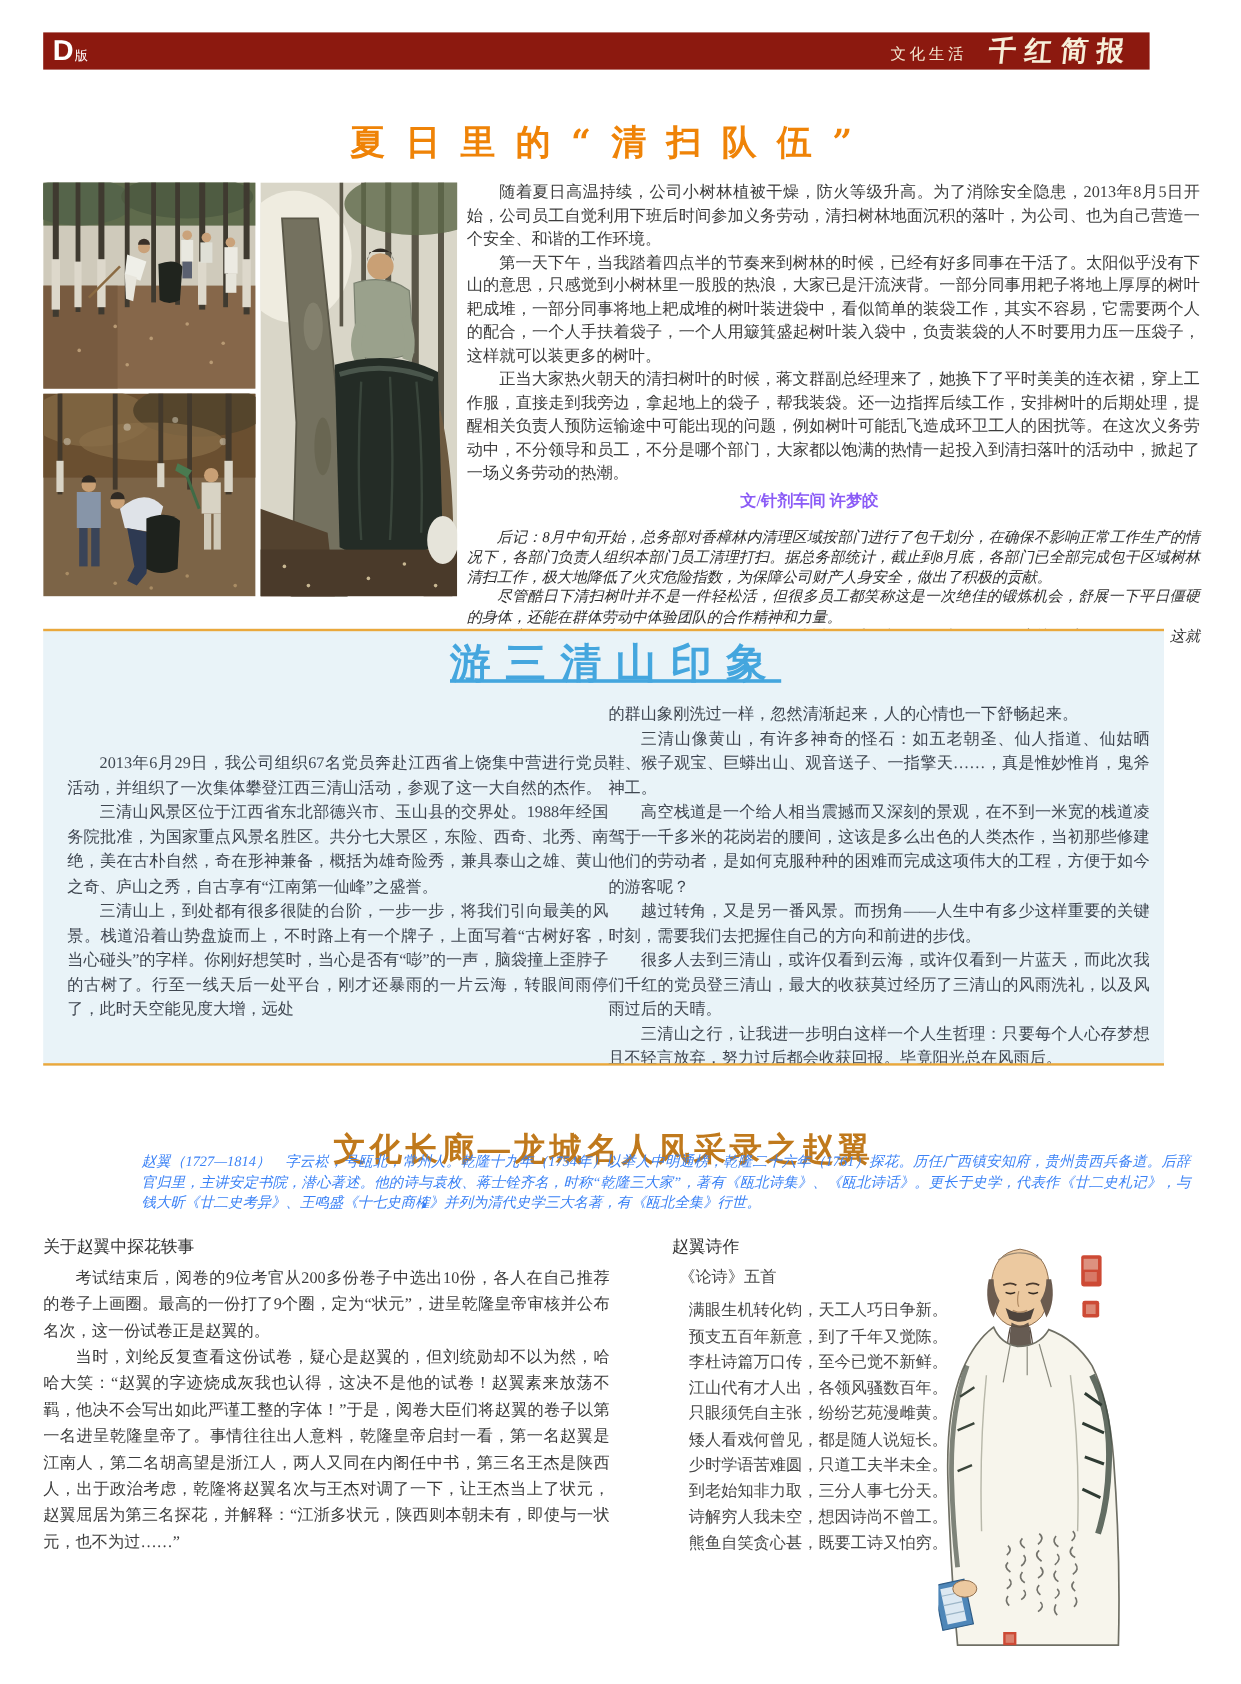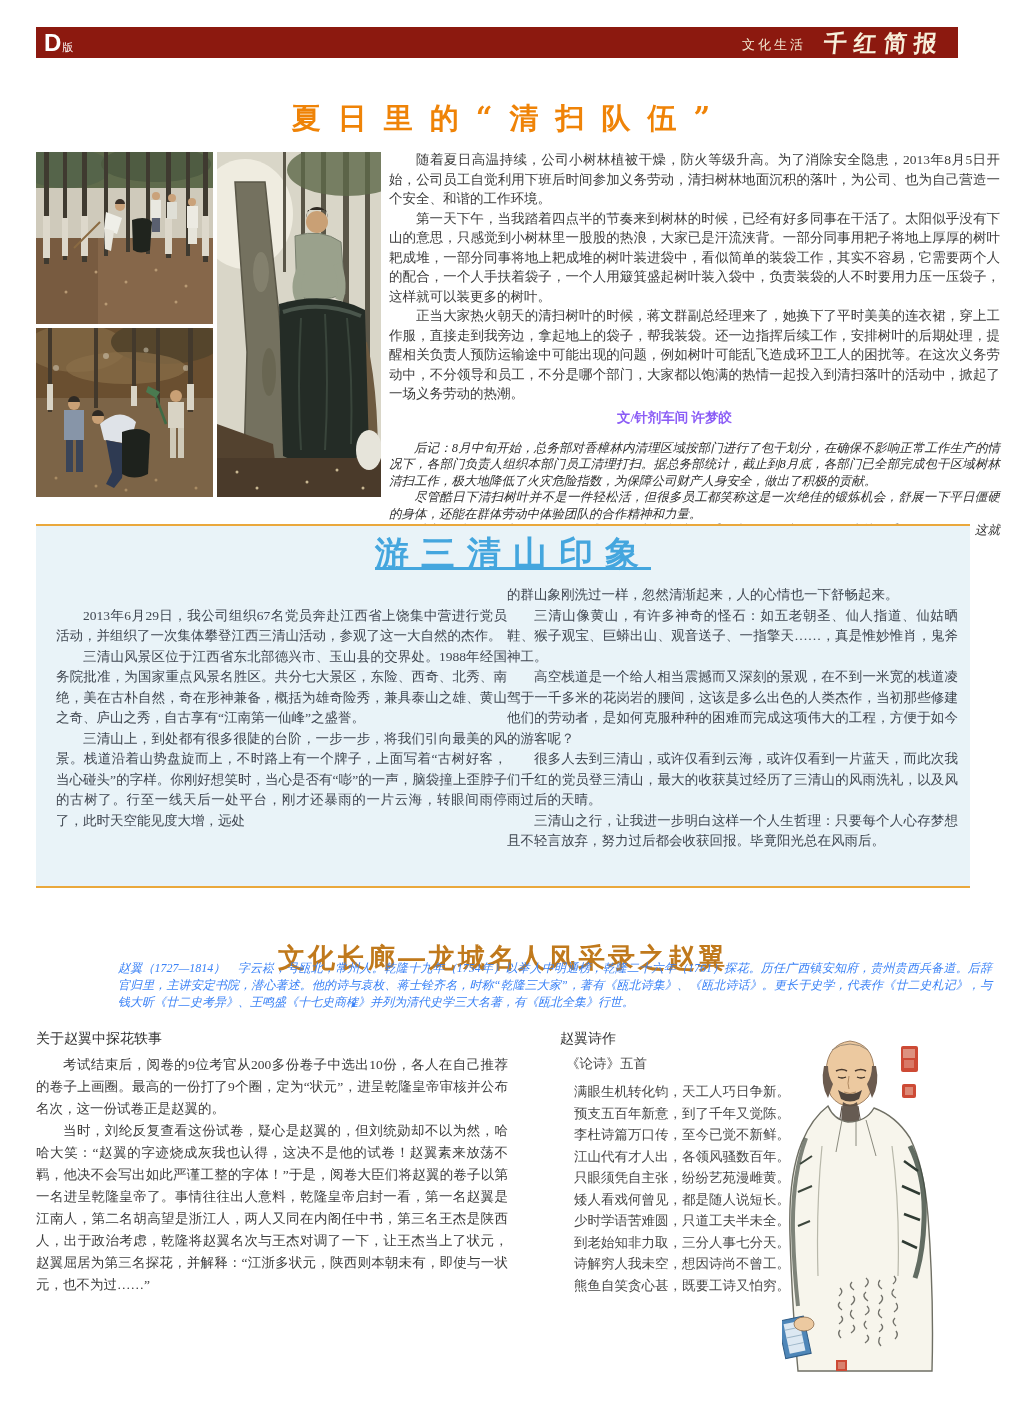--- a/index.html
+++ b/index.html
@@ -240,20 +240,21 @@
   <div class="cols">
     <div class="col">
       <p>2013年6月29日，我公司组织67名党员奔赴江西省上饶集中营进行党员活动，并组织了一次集体攀登江西三清山活动，参观了这一大自然的杰作。</p>
       <p>三清山风景区位于江西省东北部德兴市、玉山县的交界处。1988年经国务院批准，为国家重点风景名胜区。共分七大景区，东险、西奇、北秀、南绝，美在古朴自然，奇在形神兼备，概括为雄奇险秀，兼具泰山之雄、黄山之奇、庐山之秀，自古享有“江南第一仙峰”之盛誉。</p>
       <p>三清山上，到处都有很多很陡的台阶，一步一步，将我们引向最美的风景。栈道沿着山势盘旋而上，不时路上有一个牌子，上面写着“古树好客，当心碰头”的字样。你刚好想笑时，当心是否有“嘭”的一声，脑袋撞上歪脖子的古树了。行至一线天后一处平台，刚才还暴雨的一片云海，转眼间雨停了，此时天空能见度大增，远处</p>
     </div>
     <div class="col">
       <p class="noindent">的群山象刚洗过一样，忽然清渐起来，人的心情也一下舒畅起来。</p>
       <p>三清山像黄山，有许多神奇的怪石：如五老朝圣、仙人指道、仙姑晒鞋、猴子观宝、巨蟒出山、观音送子、一指擎天……，真是惟妙惟肖，鬼斧神工。</p>
       <p>高空栈道是一个给人相当震撼而又深刻的景观，在不到一米宽的栈道凌驾于一千多米的花岗岩的腰间，这该是多么出色的人类杰作，当初那些修建他们的劳动者，是如何克服种种的困难而完成这项伟大的工程，方便于如今的游客呢？</p>
+      <p>越过转角，又是另一番风景。而拐角——人生中有多少这样重要的关键时刻，需要我们去把握住自己的方向和前进的步伐。</p>
       <p>很多人去到三清山，或许仅看到云海，或许仅看到一片蓝天，而此次我们千红的党员登三清山，最大的收获莫过经历了三清山的风雨洗礼，以及风雨过后的天晴。</p>
       <p>三清山之行，让我进一步明白这样一个人生哲理：只要每个人心存梦想且不轻言放弃，努力过后都会收获回报。毕竟阳光总在风雨后。</p>
 
     </div>
   </div>
 </section>
 
 <h2 class="abs sec3-title">文化长廊—龙城名人风采录之赵翼</h2>
 <p class="abs intro">赵翼（1727—1814）　字云崧，号瓯北，常州人。乾隆十九年（1754年）以举人中明通榜，乾隆二十六年（1761）探花。历任广西镇安知府，贵州贵西兵备道。后辞官归里，主讲安定书院，潜心著述。他的诗与袁枚、蒋士铨齐名，时称“乾隆三大家”，著有《瓯北诗集》、《瓯北诗话》。更长于史学，代表作《廿二史札记》，与钱大昕《廿二史考异》、王鸣盛《十七史商榷》并列为清代史学三大名著，有《瓯北全集》行世。</p>
 

